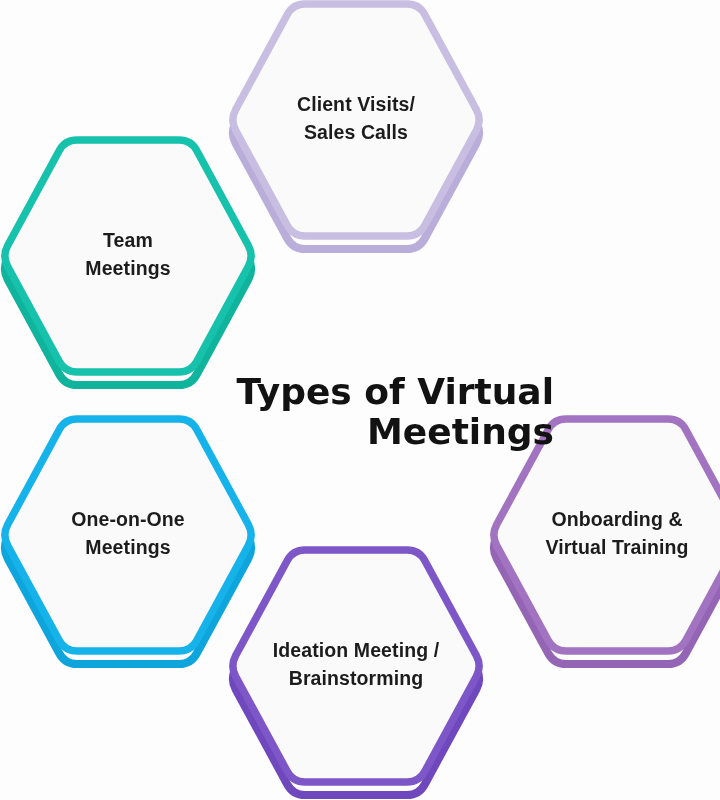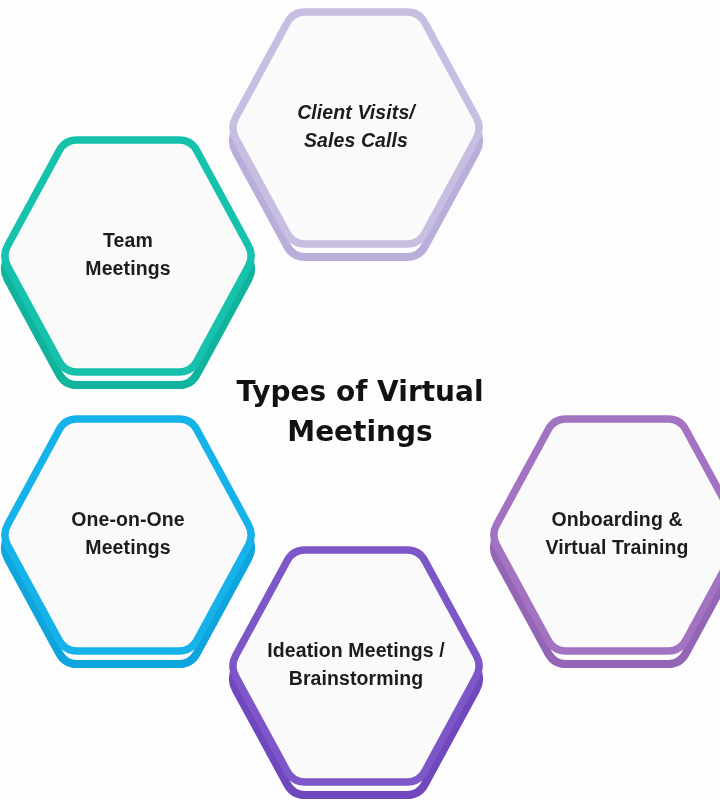--- a/index.html
+++ b/index.html
@@ -54,35 +54,35 @@
     font-weight: 700;
     line-height: 28px;
     color: #1c1c1c;
     letter-spacing: 0.1px;
   }
   .diagram-title {
     position: absolute;
     left: 166px;
     top: 372px;
     width: 388px;
-    text-align: center;
+    text-align: right;
     white-space: pre-line;
     font-family: "DejaVu Sans", sans-serif;
     font-weight: 800;
-    font-size: 28px;
+    font-size: 36px;
     line-height: 40px;
     color: #121212;
   }
 </style>
 </head>
 <body>
 
 <div class="canvas">
 
-  <div class="hex" style="left:226px; top:8px;font-style:italic;">
+  <div class="hex" style="left:226px; top:0px;">
     <svg width="260" height="256" viewBox="0 0 260 256">
       <path class="hex-shadow" transform="translate(0,13)" d="M 61.3 14.5 Q 67 4 79 4 L 181 4 Q 193 4 198.7 14.5 L 250.3 109.5 Q 256 120 250.3 130.5 L 198.7 225.5 Q 193 236 181 236 L 79 236 Q 67 236 61.3 225.5 L 9.7 130.5 Q 4 120 9.7 109.5 Z" stroke="#b9add9"></path>
       <path class="hex-main" d="M 61.3 14.5 Q 67 4 79 4 L 181 4 Q 193 4 198.7 14.5 L 250.3 109.5 Q 256 120 250.3 130.5 L 198.7 225.5 Q 193 236 181 236 L 79 236 Q 67 236 61.3 225.5 L 9.7 130.5 Q 4 120 9.7 109.5 Z" stroke="#c7bee1"></path>
     </svg>
     <div class="hex-label">Client Visits/
 Sales Calls</div>
   </div>
 
   <div class="hex" style="left:-2px; top:136px;">
     <svg width="260" height="256" viewBox="0 0 260 256">
@@ -110,20 +110,20 @@
     </svg>
     <div class="hex-label">Onboarding &amp;
 Virtual Training</div>
   </div>
 
   <div class="hex" style="left:226px; top:546px;">
     <svg width="260" height="256" viewBox="0 0 260 256">
       <path class="hex-shadow" transform="translate(0,13)" d="M 61.3 14.5 Q 67 4 79 4 L 181 4 Q 193 4 198.7 14.5 L 250.3 109.5 Q 256 120 250.3 130.5 L 198.7 225.5 Q 193 236 181 236 L 79 236 Q 67 236 61.3 225.5 L 9.7 130.5 Q 4 120 9.7 109.5 Z" stroke="#6f48bd"></path>
       <path class="hex-main" d="M 61.3 14.5 Q 67 4 79 4 L 181 4 Q 193 4 198.7 14.5 L 250.3 109.5 Q 256 120 250.3 130.5 L 198.7 225.5 Q 193 236 181 236 L 79 236 Q 67 236 61.3 225.5 L 9.7 130.5 Q 4 120 9.7 109.5 Z" stroke="#7d56c7"></path>
     </svg>
-    <div class="hex-label">Ideation Meetings /
+    <div class="hex-label">Ideation Meeting /
 Brainstorming</div>
   </div>
 
   <div class="diagram-title">Types of Virtual
 Meetings</div>
 
 </div>
 
 </body></html>

